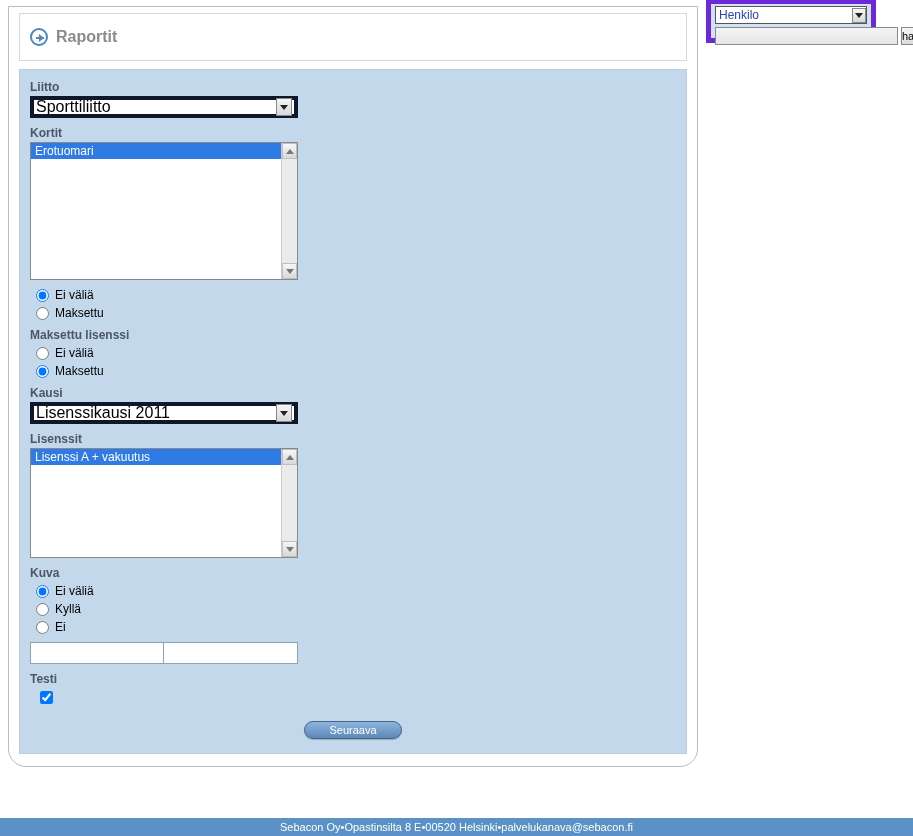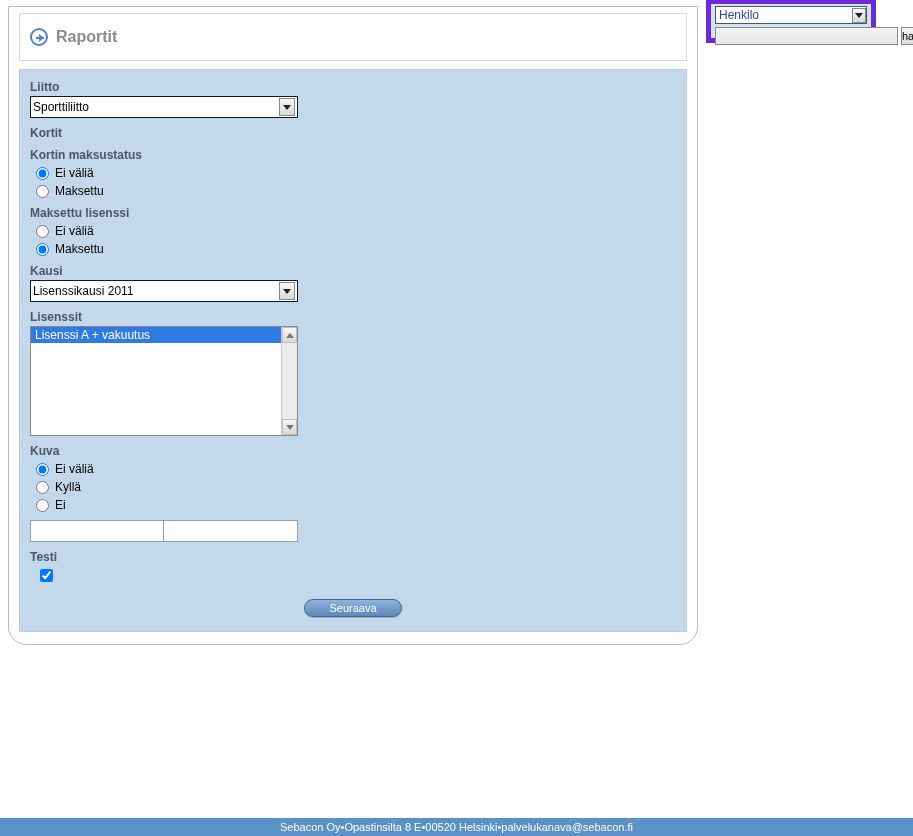--- a/index.html
+++ b/index.html
@@ -78,22 +78,22 @@
     font-size: 12px;
     font-weight: bold;
     color: #4b5766;
     margin-bottom: 2px;
   }
 
   .sel {
     width: 268px;
     height: 22px;
     background: #fff;
-    border: 1px solid #0f172a;
-    font-size: 12px;
+    border: 4px solid #0f172a;
+    font-size: 16px;
     padding: 1px 2px;
     position: relative;
     display: flex;
     align-items: center;
     justify-content: space-between;
   }
   .sel-arrow {
     width: 16px; height: 18px;
     border: 1px solid #888;
     background: linear-gradient(#f6f6f6,#d9d9d9);
@@ -262,24 +262,32 @@
       <div class="field-group">
         <div class="field-label">Liitto</div>
         <div class="sel">
           <span>Sporttiliitto</span>
           <span class="sel-arrow"></span>
         </div>
       </div>
 
       <div class="field-group">
         <div class="field-label">Kortit</div>
-      </div>
-
-      <div class="field-group">
-        <div class="field-label">Kortin maksustatus</div>
+        <div class="listbox">
+          <div class="listbox-inner">
+            <div class="listbox-item selected">Erotuomari</div>
+          </div>
+          <div class="listbox-scroll">
+            <div class="scroll-btn scroll-up"></div>
+            <div class="scroll-btn scroll-dn"></div>
+          </div>
+        </div>
+      </div>
+
+      <div class="field-group">
         <div class="radio-row">
           <input type="radio" name="km" checked="" style="">
           <span>Ei väliä</span>
         </div>
         <div class="radio-row">
           <input type="radio" name="km" style="">
           <span>Maksettu</span>
         </div>
       </div>
 

